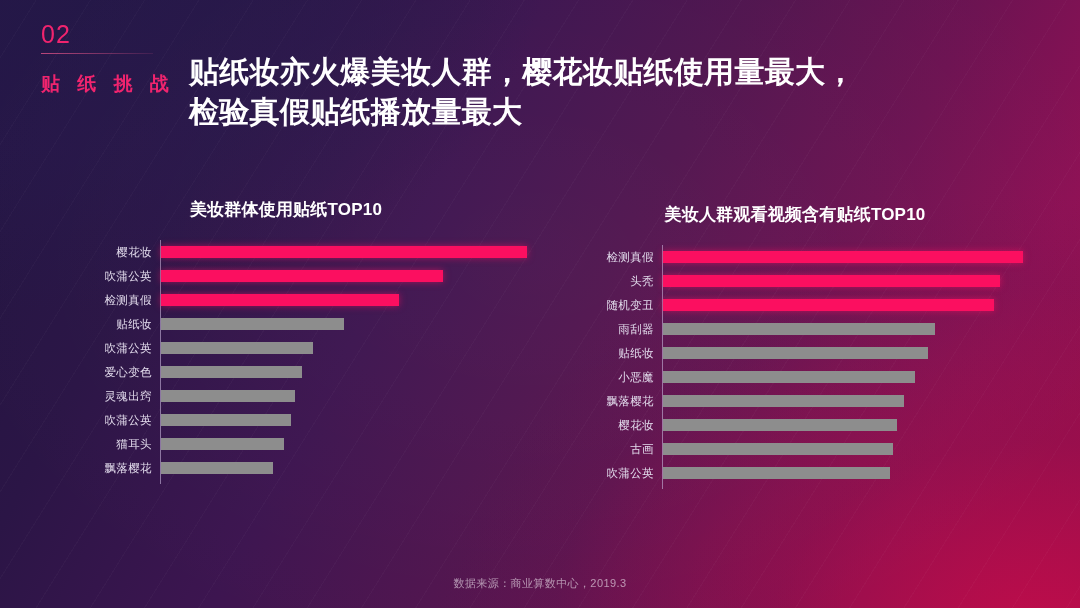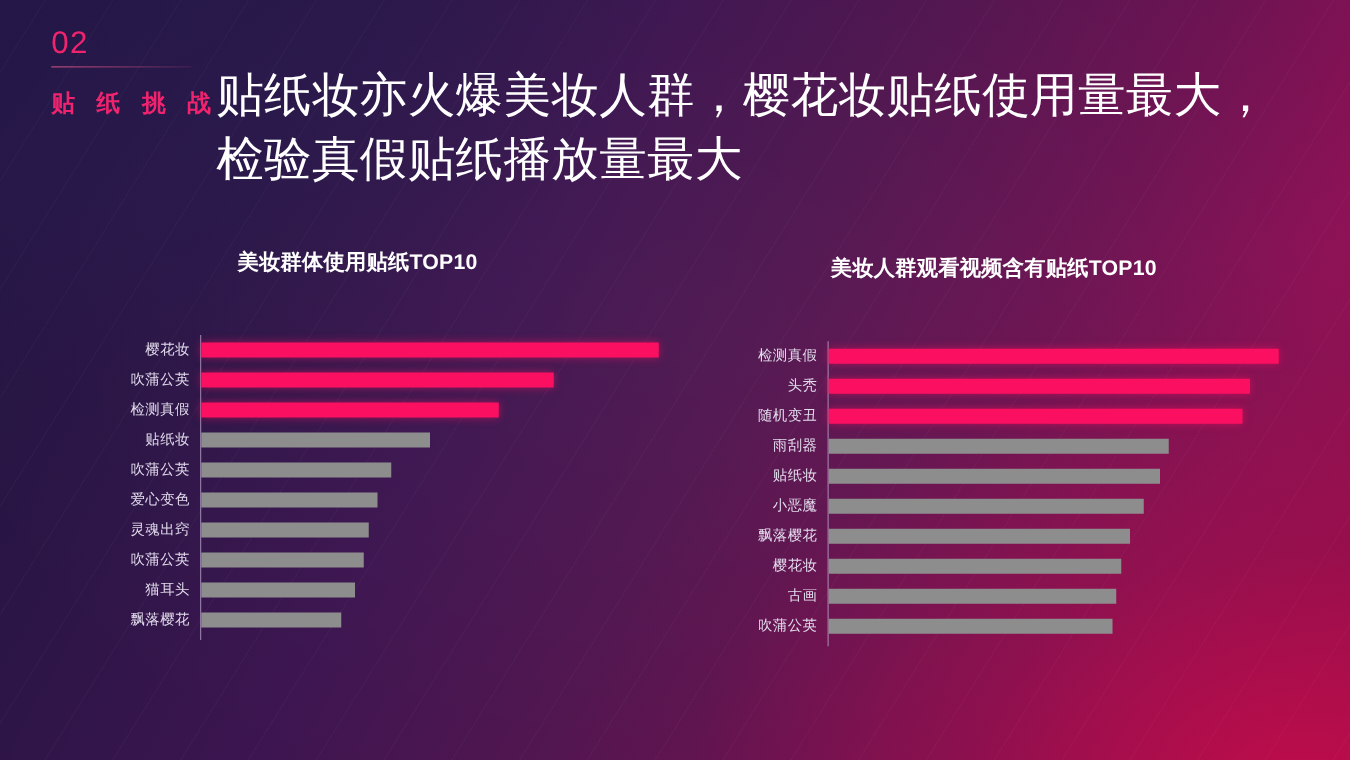--- a/index.html
+++ b/index.html
@@ -84,26 +84,26 @@
     font-size: 19px;
     font-weight: 700;
     color: #f0246e;
     letter-spacing: 6px;
     line-height: 1.1;
     white-space: nowrap;
   }
 
   #headline {
     position: absolute;
-    left: 173px;
+    left: 189px;
     top: 52px;
     width: 820px;
     color: #ffffff;
-    font-size: 38px;
-    font-weight: 400;
+    font-size: 30px;
+    font-weight: 700;
     line-height: 1.33;
     letter-spacing: 0.3px;
   }
   #headline .hl-line { display: block; white-space: nowrap; }
 
   
   .chart-panel {
     position: absolute;
     z-index: 4;
   }
@@ -117,21 +117,21 @@
     text-align: center;
     letter-spacing: 0.2px;
     line-height: 1.2;
     white-space: nowrap;
   }
   #chart-left  .chart-title { margin-left: -18px; }
   #chart-right .chart-title { margin-left: 0px; }
 
   .plot {
     position: relative;
-    margin-top: 48px;
+    margin-top: 20px;
     height: 246px;
   }
 
   .axis-line {
     position: absolute;
     top: 0;
     width: 1px;
     height: 244px;
     background: rgba(196,178,214,0.62);
   }
@@ -298,14 +298,15 @@
             <div class="bar base" style="width: 230.4px;"></div>
           </div>
           <div class="bar-row">
             <div class="cat-label">吹蒲公英</div>
             <div class="bar base" style="width: 226.8px;"></div>
           </div>
         </div>
     </div>
   </div>
 
+  <div id="footer-note">数据来源：商业算数中心，2019.3</div>
 
 </div>
 
 </body></html>

